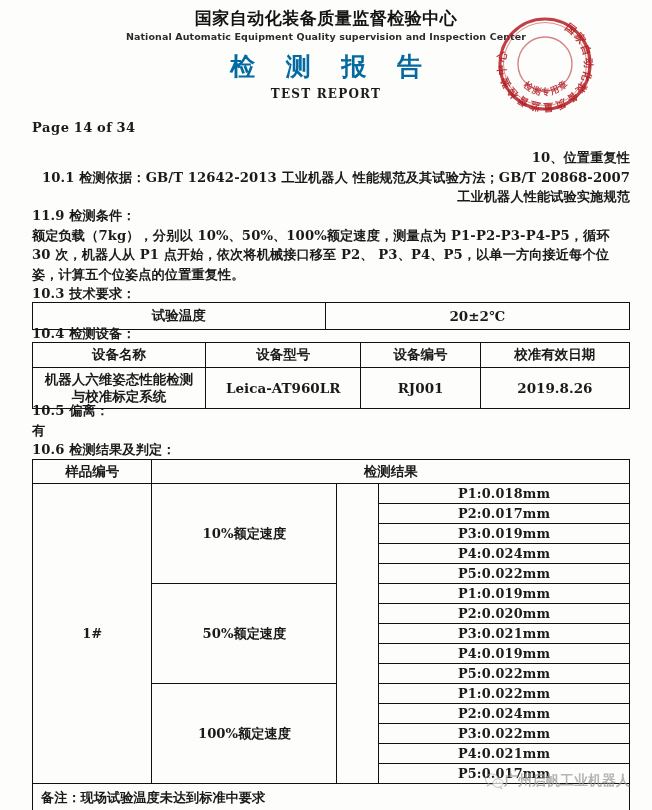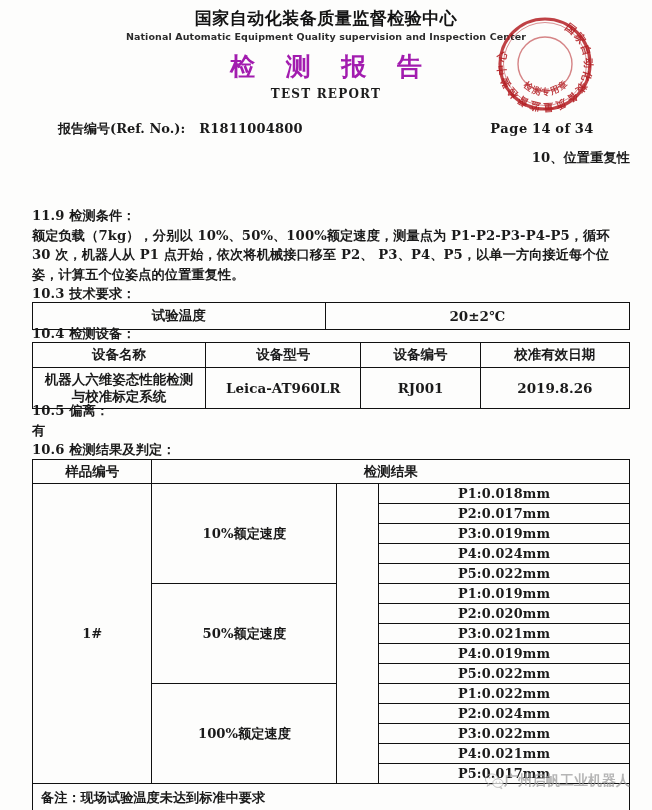--- a/index.html
+++ b/index.html
@@ -43,21 +43,21 @@
     color: #2b2b2b;
     margin-top: 2px;
     letter-spacing: 0.1px;
   }
   .report-title {
     font-family: "DejaVu Serif", "Liberation Serif", serif;
     font-size: 25px;
     font-weight: 700;
     letter-spacing: 11px;
     margin-top: 8px;
-    color: #a21caf;
+    color: #0369a1;
     text-indent: 11px;
   }
   .report-title-en {
     font-size: 12px;
     font-weight: 700;
     letter-spacing: 1.2px;
     margin-top: 4px;
     color: #1c1c1c;
   }
 
@@ -172,30 +172,28 @@
       <text font-family="DejaVu Sans, sans-serif" font-size="10.5" font-weight="700" fill="#b42025" opacity="0.88" letter-spacing="1.6">
         <textPath href="#rimPath" startOffset="8%">国家自动化装备质量监督检验中心</textPath>
       </text>
       <text font-family="DejaVu Sans, sans-serif" font-size="9" font-weight="700" fill="#b42025" opacity="0.85" letter-spacing="1.2">
         <textPath href="#botPath" startOffset="14%">检测专用章</textPath>
       </text>
     </svg>
   </div>
 
   <div class="ref-row">
-    <div class="ref-left">
-      <span>报告编号(Ref. No.):</span><span class="ref-no">R1811004800</span>
-    </div>
     <div class="page-no">
       <span>Page</span><span class="num">14</span><span>of</span><span class="num">34</span>
     </div>
   </div>
 
   <div class="body-block" style="top:148px;text-align:right;">
     <div class="lvl1">10、位置重复性</div>
+    <div>10.1 检测依据：GB/T 12642-2013 工业机器人 性能规范及其试验方法；GB/T 20868-2007 工业机器人性能试验实施规范</div>
   </div>
 
   <div class="body-block" style="top:206px;">
     <div>11.9 检测条件：</div>
     <div class="indent-para">额定负载（7kg），分别以 10%、50%、100%额定速度，测量点为 P1-P2-P3-P4-P5，循环 30 次，机器人从 P1 点开始，依次将机械接口移至 P2、 P3、P4、P5，以单一方向接近每个位姿，计算五个位姿点的位置重复性。</div>
   </div>
 
   <div class="body-block" style="top:284px;">
     <div>10.3 技术要求：</div>
   </div>

